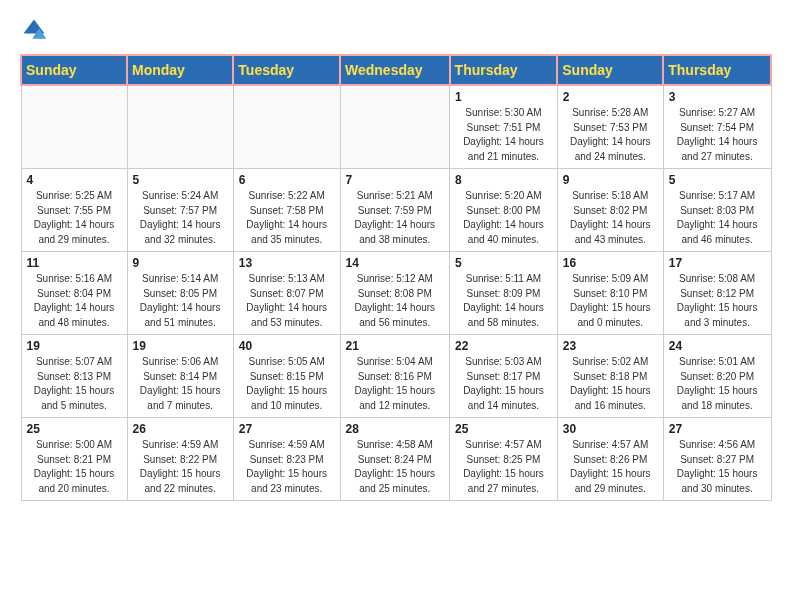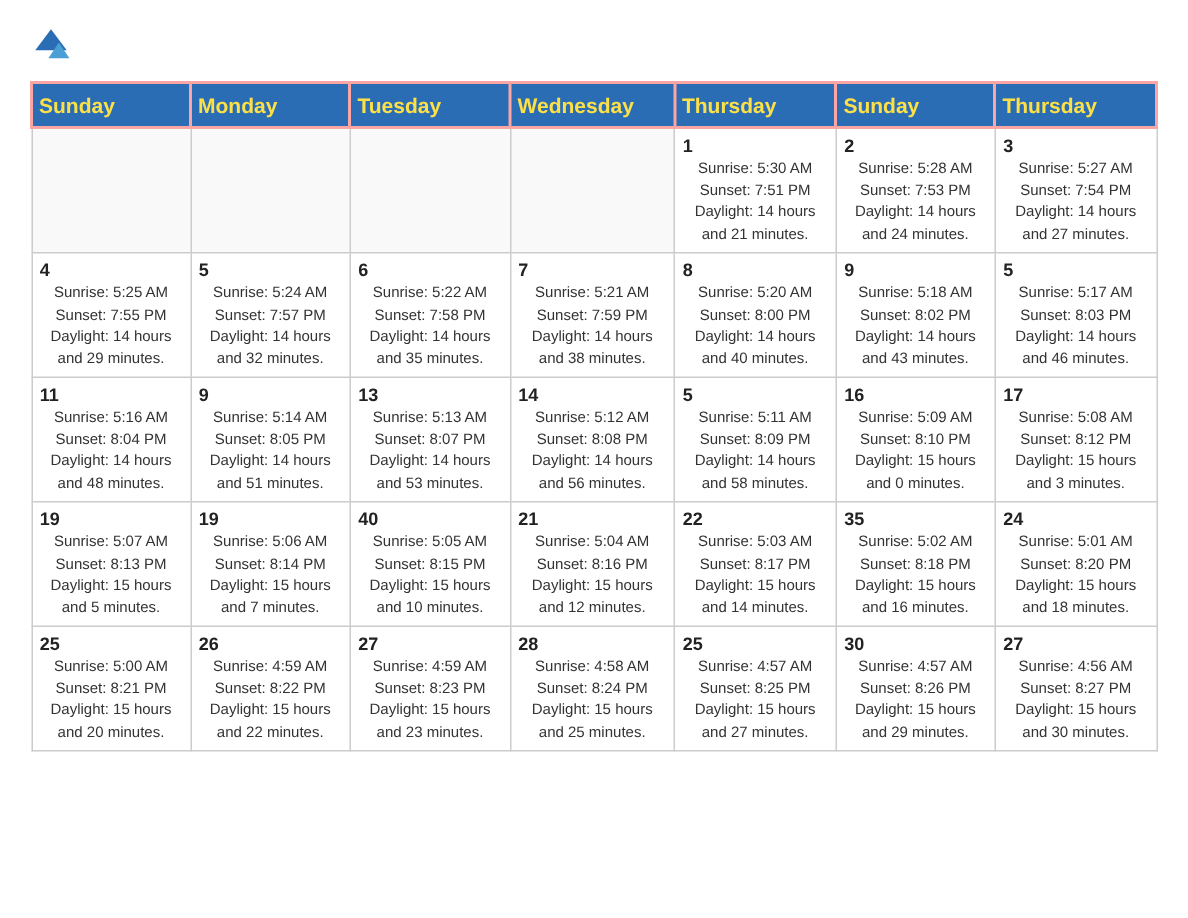--- a/index.html
+++ b/index.html
@@ -224,21 +224,21 @@
           </td>
           <td>
             <span class="day-num">21</span>
             <div class="day-info">Sunrise: 5:04 AM<br>Sunset: 8:16 PM<br>Daylight: 15 hours<br>and 12 minutes.</div>
           </td>
           <td>
             <span class="day-num">22</span>
             <div class="day-info">Sunrise: 5:03 AM<br>Sunset: 8:17 PM<br>Daylight: 15 hours<br>and 14 minutes.</div>
           </td>
           <td>
-            <span class="day-num">35</span>
+            <span class="day-num">23</span>
             <div class="day-info">Sunrise: 5:02 AM<br>Sunset: 8:18 PM<br>Daylight: 15 hours<br>and 16 minutes.</div>
           </td>
           <td>
             <span class="day-num">24</span>
             <div class="day-info">Sunrise: 5:01 AM<br>Sunset: 8:20 PM<br>Daylight: 15 hours<br>and 18 minutes.</div>
           </td>
         </tr>
         <tr>
           <td>
             <span class="day-num">25</span>

